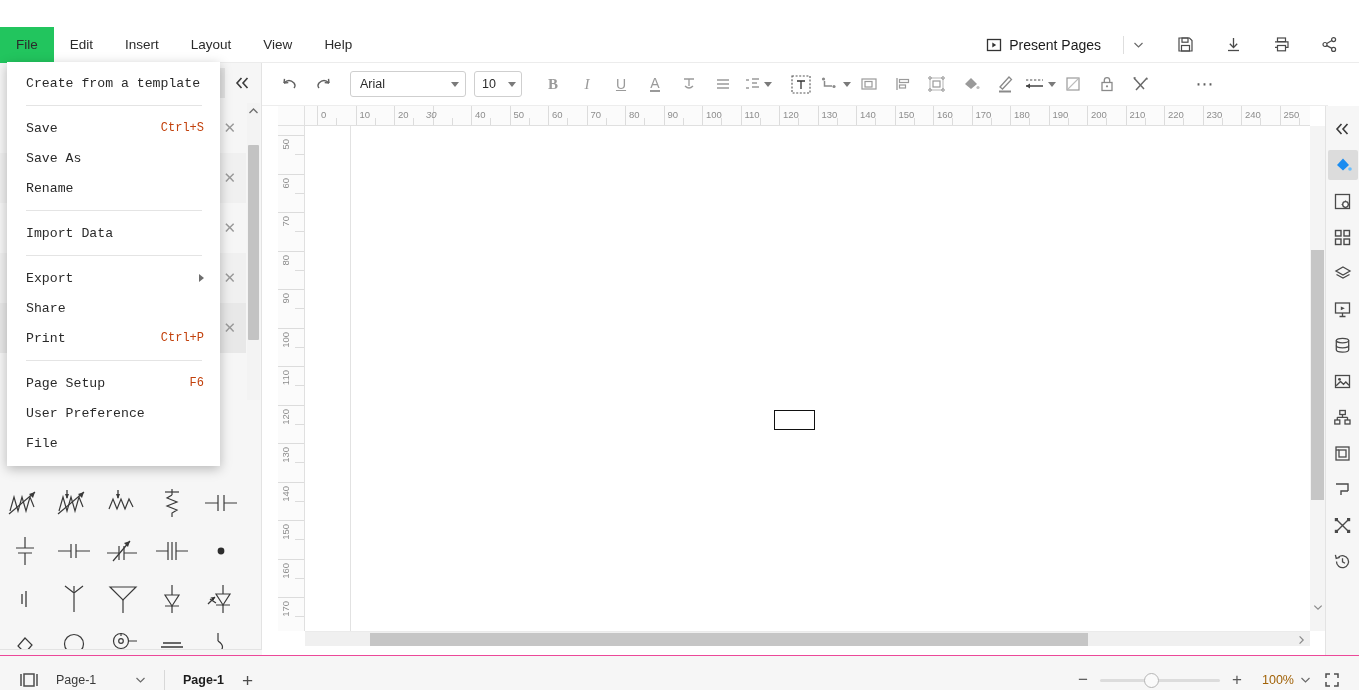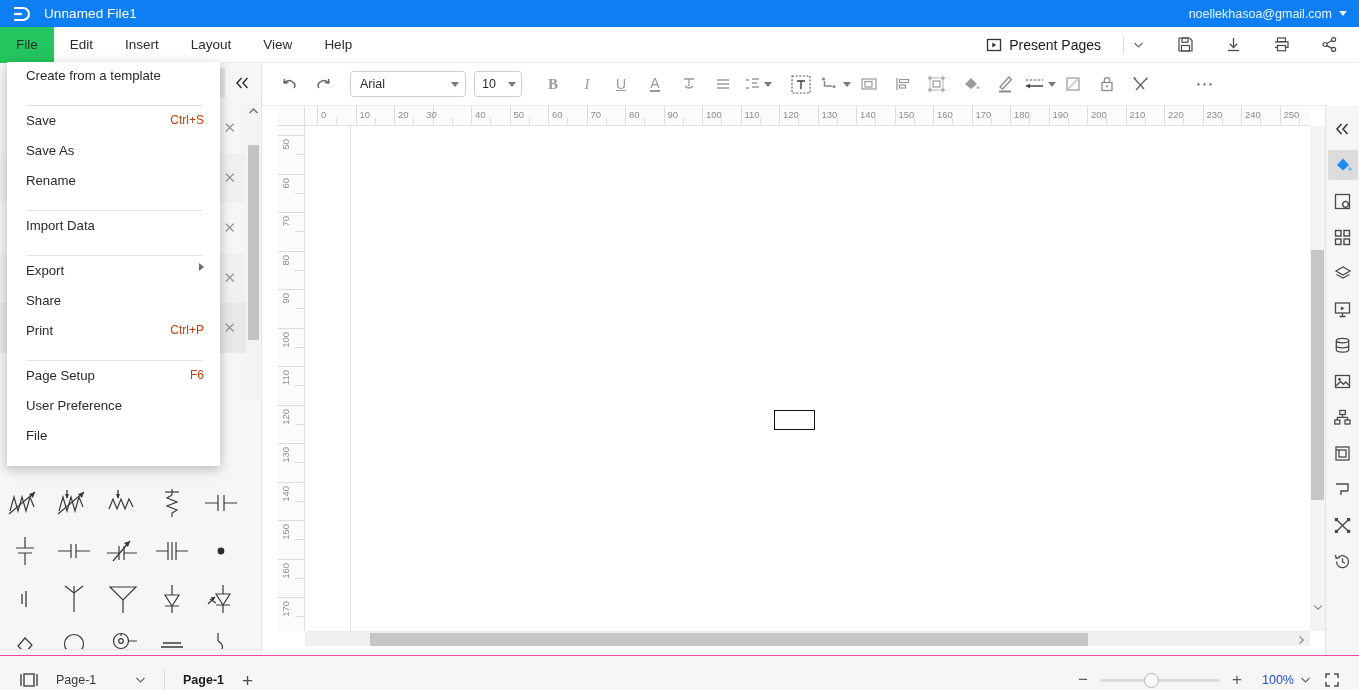--- a/index.html
+++ b/index.html
@@ -176,57 +176,44 @@
   .sb-icon{ width:30px;height:30px;display:flex;align-items:center;justify-content:center;color:#4d4d4d;}
   .sb-pagesel{ display:flex;align-items:center; width:110px; padding-left:12px; font-size:12.5px;color:#3a3a3a;}
   .sb-divider{ width:1px;height:20px;background:#d8d8d8;margin:0 10px; }
   .sb-tab{ font-size:12.5px;font-weight:bold;color:#1c1c1c;padding:0 8px; }
   .sb-plus{ font-size:19px;color:#4d4d4d;padding:0 10px;line-height:19px; }
   .sb-right{ margin-left:auto; display:flex;align-items:center;gap:0;padding-right:14px; }
   .zoom-minus,.zoom-plus{ width:26px;height:26px;display:flex;align-items:center;justify-content:center;color:#5a5a5a;font-size:17px;}
   .zoom-track{ position:relative; width:120px;height:3px;background:#dcdcdc;border-radius:2px;margin:0 4px;}
   .zoom-knob{ position:absolute; left:44px; top:-6px; width:15px;height:15px;border-radius:50%;
       background:#fafafa;border:1px solid #b5b5b5;}
-  .zoom-pct{ font-size:12.5px;color:#1d4ed8;padding:0 4px 0 12px; }
+  .zoom-pct{ font-size:12.5px;color:#a16207;padding:0 4px 0 12px; }
   .zoom-caret{ padding:0 8px 0 2px; color:#6a6a6a; font-size:10px;}
   .fitbtn{ width:26px;height:26px;display:flex;align-items:center;justify-content:center;color:#4d4d4d;}
 
   
   .dropdown{
     position:absolute; top:62px; left:7px; width:213px;
     background:#fff; box-shadow:0 3px 11px rgba(0,0,0,.26); z-index:50;
     padding:6px 0 8px 0;
   }
   .dd-item{
-    height:30px; display:flex; padding:0 16px 0 19px;
-    font-size:13.2px; color:#2a2a2a; position:relative;
+    height:30px; display:flex; align-items:center; padding:0 16px 0 19px;
+    font-size:13.2px; color:#2a2a2a; position:relative;font-family:Liberation Mono, monospace;
   }
   .dd-item .sc{ margin-left:auto; font-size:12px; color:#c2410c; }
   .dd-sep{ height:1px;background:#e4e4e4;margin:7px 18px 7px 19px; }
   .dd-arrow{ margin-left:auto; width:0;height:0;border-top:4px solid transparent;
      border-bottom:4px solid transparent;border-left:5px solid #6d6d6d;}
 </style>
 </head>
 <body>
 
 <div class="app">
 
-  <div class="titlebar">
-    <div class="logo-wrap">
-      <svg class="logo-svg" width="22" height="18" viewBox="0 0 22 18">
-        <path d="M3 3 h9 a6 6 0 0 1 0 12 h-9" fill="none" stroke="#fff" stroke-width="2.2"></path>
-        <path d="M3 9 h8" fill="none" stroke="#fff" stroke-width="2.2"></path>
-      </svg>
-    </div>
-    <div class="file-title">Unnamed File1</div>
-    <div class="titlebar-right">
-      <span>noellekhasoa@gmail.com</span>
-      <span class="caret-dn"></span>
-    </div>
-  </div>
 
   <div class="menubar">
     <div class="menu-item active">File</div>
     <div class="menu-item">Edit</div>
     <div class="menu-item">Insert</div>
     <div class="menu-item">Layout</div>
     <div class="menu-item">View</div>
     <div class="menu-item">Help</div>
 
     <div class="menubar-right">

